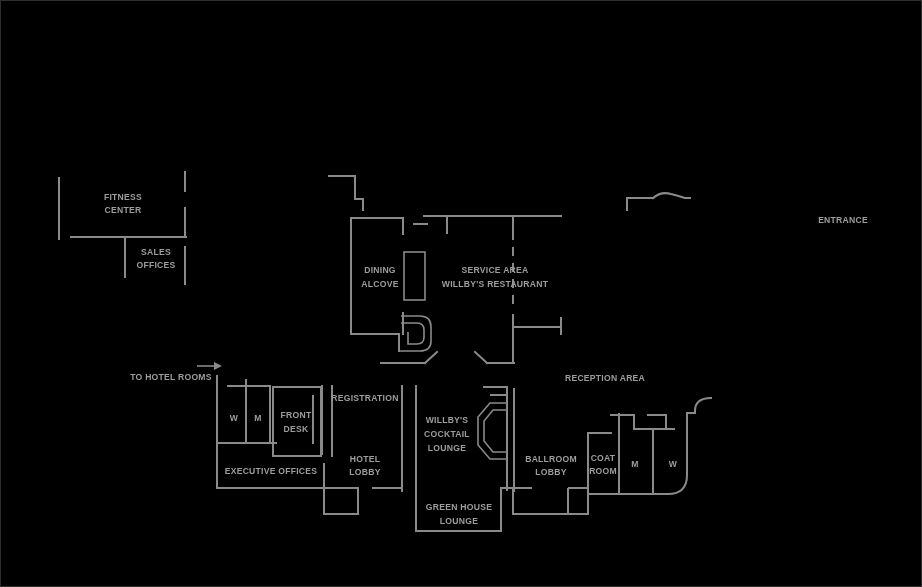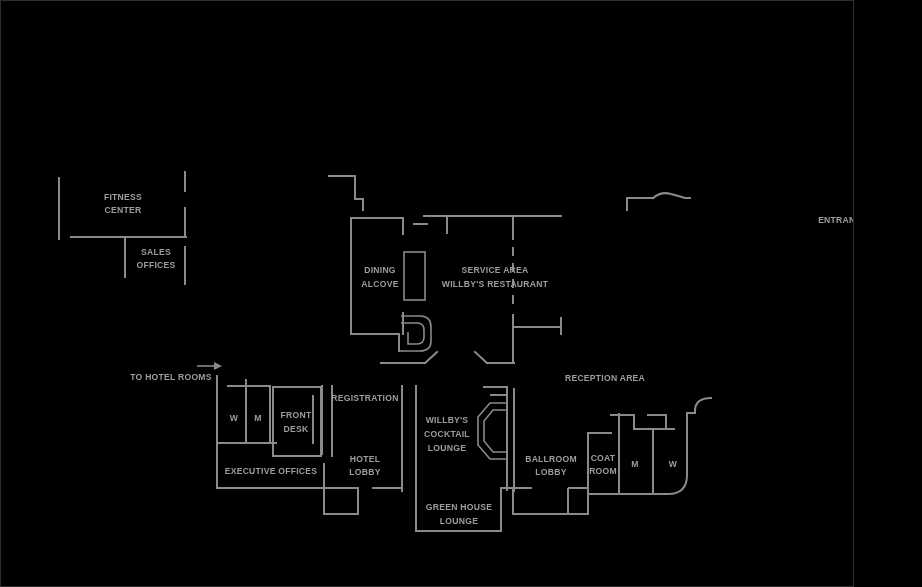--- a/index.html
+++ b/index.html
@@ -1,17 +1,17 @@
 <!DOCTYPE html>
 <html><head>
 <meta charset="utf-8">
 <style>
   html,body{margin:0;padding:0;background:#000;}
   .stage{
-    position:relative;width:854px;height:587px;background:#000;
+    position:relative;width:922px;height:587px;background:#000;
     border:1px solid #2e2e2e;box-sizing:border-box;overflow:hidden;
     font-family:"Liberation Sans", sans-serif;
   }
   svg{display:block}
   .wall{stroke:#8a8a8a;stroke-width:2;fill:none;stroke-linecap:square}
   .wall-thin{stroke:#8a8a8a;stroke-width:1.6;fill:none}
   .dashed{stroke:#8a8a8a;stroke-width:2;fill:none;stroke-dasharray:9 7}
   .arrowhead{fill:#8a8a8a;stroke:none}
   .lbl{
     font-family:"Liberation Sans", sans-serif;

